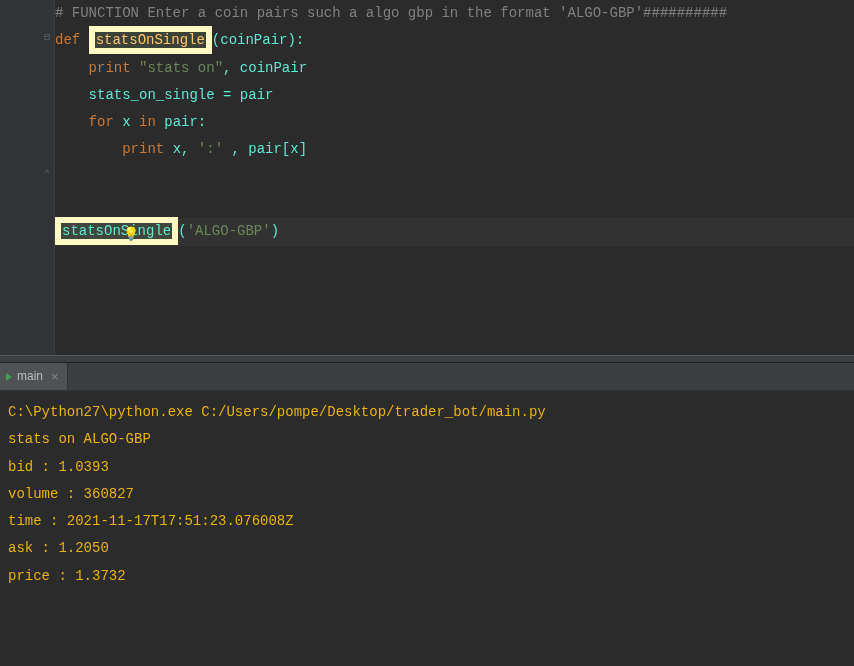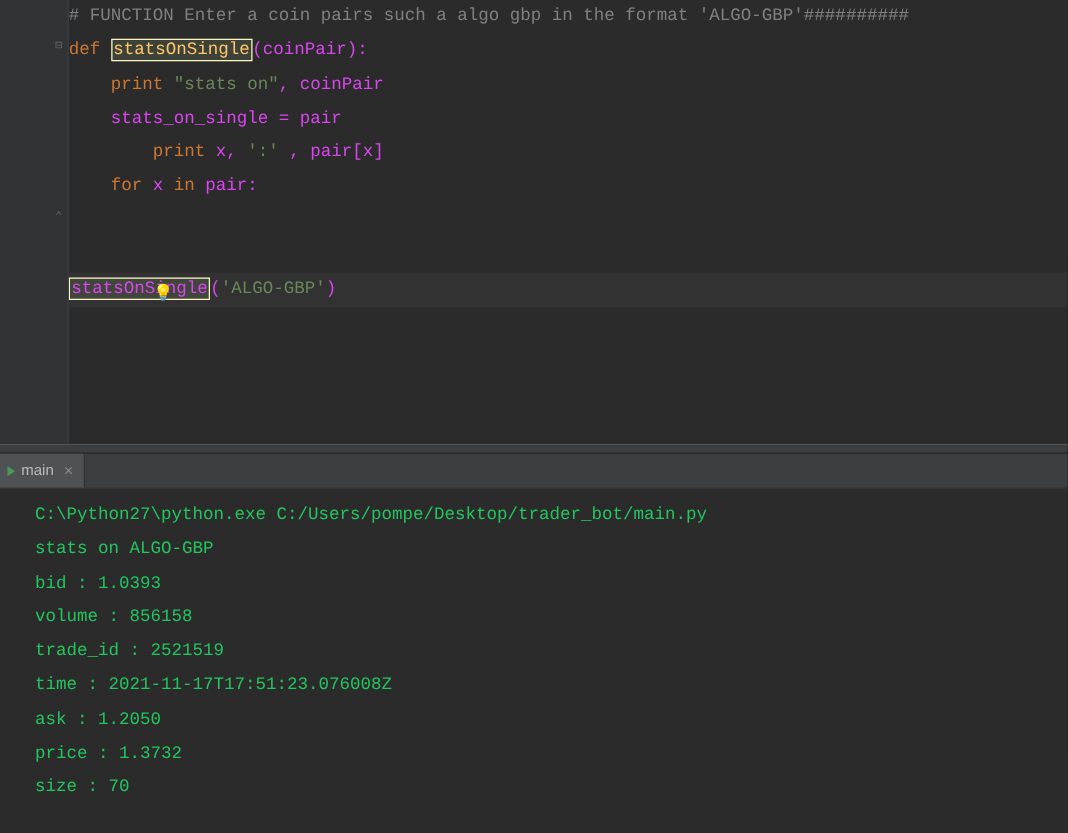--- a/index.html
+++ b/index.html
@@ -52,24 +52,24 @@
       line-height: 27.3px;
     }
     .code-line.caret-line {
       background: #323232;
     }
     .c-keyword { color: #cc7832; text-align: center; }
     .c-comment { color: #808080; }
     .c-string { color: #6a8759; }
     .c-funcdef { color: #ffc66d; }
     .c-kwarg { color: #cc7832; font-style: italic; }
-    .c-default { color: #d946ef; }
+    .c-default { color: #5eead4; }
     .highlight-box {
       background: rgba(80,90,70,0.5);
-      border: 1px solid #fef9c3;
+      border: 6px solid #fef9c3;
       padding: 0 1px;
       font-family: Liberation Mono, monospace;
     }
     .bulb-icon {
       position: absolute;
       left: 68px;
       top: 227px;
       width: 12px;
       height: 16px;
       font-size: 13px;
@@ -111,22 +111,22 @@
       border-top: 4px solid transparent;
       border-bottom: 4px solid transparent;
     }
     .close-x {
       color: #888;
       font-size: 13px;
       margin-left: 3px;
       cursor: pointer;
     }
     .console-output {
-      padding: 8px 0 0 28px;
-      color: #22c55e;
+      padding: 8px 0 0 8px;
+      color: #eab308;
       font-size: 14px;
       line-height: 1.95;
     }
     .console-line {
       white-space: pre;
       height: 27.3px;
       line-height: 27.3px;
     }
   </style>
 </head>
@@ -135,42 +135,40 @@
 <div class="editor-pane">
   <div class="gutter">
     <div class="fold-marker" style="top:33px;">⊟</div>
     <div class="fold-marker" style="top:170px;">⌃</div>
   </div>
   <div class="code-area">
     <div class="code-line"><span class="c-comment"># FUNCTION Enter a coin pairs such a algo gbp in the format 'ALGO-GBP'##########</span></div>
     <div class="code-line"><span class="c-keyword">def</span> <span class="c-funcdef highlight-box">statsOnSingle</span><span class="c-default">(coinPair):</span></div>
     <div class="code-line"><span>    </span><span class="c-keyword">print</span><span class="c-string"> "stats on"</span><span class="c-default">, coinPair</span></div>
     <div class="code-line"><span>    </span><span class="c-default">stats_on_single = pair</span></div>
+    <div class="code-line"><span>    </span><span class="c-keyword">for</span><span class="c-default"> x </span><span class="c-keyword">in</span><span class="c-default"> pair:</span></div>
     <div class="code-line"><span>        </span><span class="c-keyword">print</span><span class="c-default"> x, </span><span class="c-string">':'</span><span class="c-default"> , pair[x]</span></div>
-    <div class="code-line"><span>    </span><span class="c-keyword">for</span><span class="c-default"> x </span><span class="c-keyword">in</span><span class="c-default"> pair:</span></div>
     <div class="code-line"> </div>
     <div class="code-line"> </div>
     <div class="code-line caret-line"><span class="c-default highlight-box">statsOnSingle</span><span class="c-default">(</span><span class="c-string">'ALGO-GBP'</span><span class="c-default">)</span></div>
     <span class="bulb-icon">💡</span>
   </div>
 </div>
 
 <div class="bottom-panel">
   <div class="divider"></div>
   <div class="tab-bar">
     <div class="run-tab">
       <div class="tab-play-icon"></div>
       <span>main</span>
       <span class="close-x">×</span>
     </div>
   </div>
   <div class="console-output">
     <div class="console-line">C:\Python27\python.exe C:/Users/pompe/Desktop/trader_bot/main.py</div>
     <div class="console-line">stats on ALGO-GBP</div>
     <div class="console-line">bid : 1.0393</div>
-    <div class="console-line">volume : 856158</div>
-    <div class="console-line">trade_id : 2521519</div>
+    <div class="console-line">volume : 360827</div>
     <div class="console-line">time : 2021-11-17T17:51:23.076008Z</div>
     <div class="console-line">ask : 1.2050</div>
     <div class="console-line">price : 1.3732</div>
-    <div class="console-line">size : 70</div>
   </div>
 </div>
 
 </body></html>

